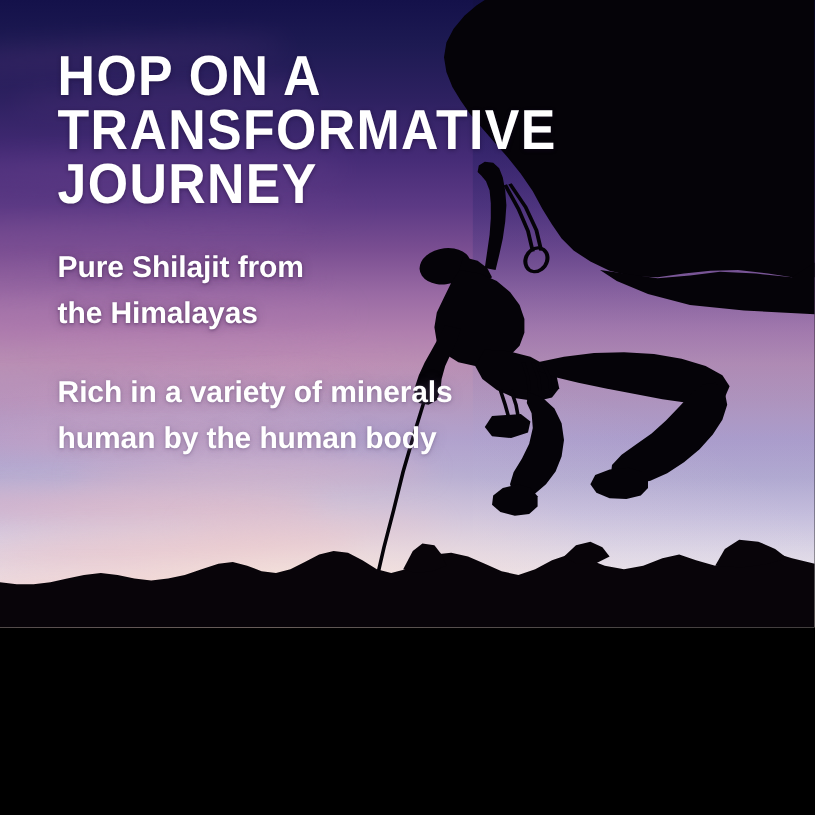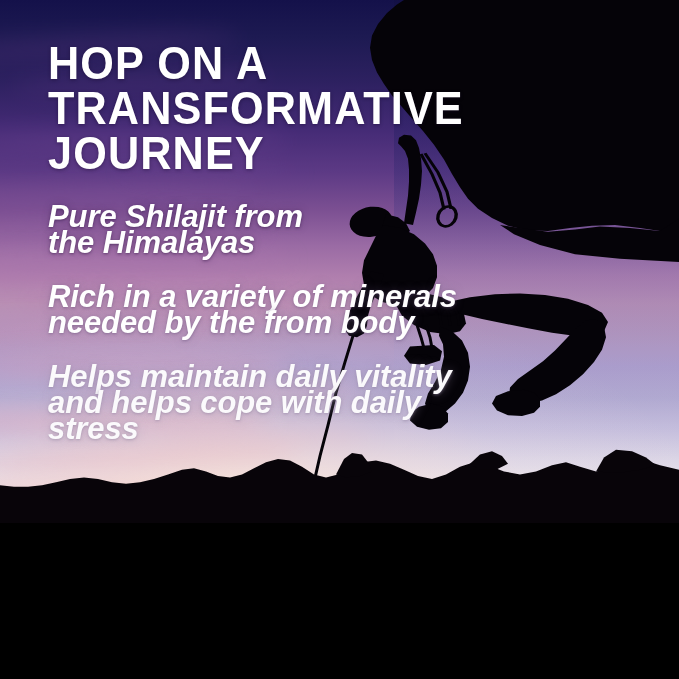--- a/index.html
+++ b/index.html
@@ -112,29 +112,28 @@
   .bullets {
     margin: 0;
     padding: 0;
     list-style: none;
     margin-top: 29px;
   }
   .bullet {
     color: #ffffff;
     font-family: "Liberation Sans", sans-serif;
     font-weight: 700;
-    font-size: 31px;
-    line-height: 26px;
+    font-size: 25px;
+    line-height: 38px;
     letter-spacing: -0.1px;
     margin-bottom: 28px;
     white-space: pre-line;
     text-shadow:
       0 1px 3px rgba(40,15,60,0.50),
       0 0 9px rgba(70,40,90,0.30);
-    font-style: italic;
   }
   .bullet:last-child { margin-bottom: 0; }
   
   .bullet.dim-1 {
     text-shadow:
       0 1px 3px rgba(90,70,110,0.45),
       0 0 10px rgba(120,100,140,0.35);
   }
   .bullet.dim-2 {
     color: #fbfafc;
@@ -270,19 +269,17 @@
 
   <div class="copy">
     <h1 class="headline">HOP ON A
 TRANSFORMATIVE
 JOURNEY</h1>
 
     <ul class="bullets">
       <li class="bullet">Pure Shilajit from
 the Himalayas</li>
       <li class="bullet dim-1">Rich in a variety of minerals
-needed by the from body</li>
-      <li class="bullet dim-2">Helps maintain daily vitality
-and helps cope with daily stress</li>
+human by the human body</li>
     </ul>
   </div>
 
 </div>
 
 </body></html>

